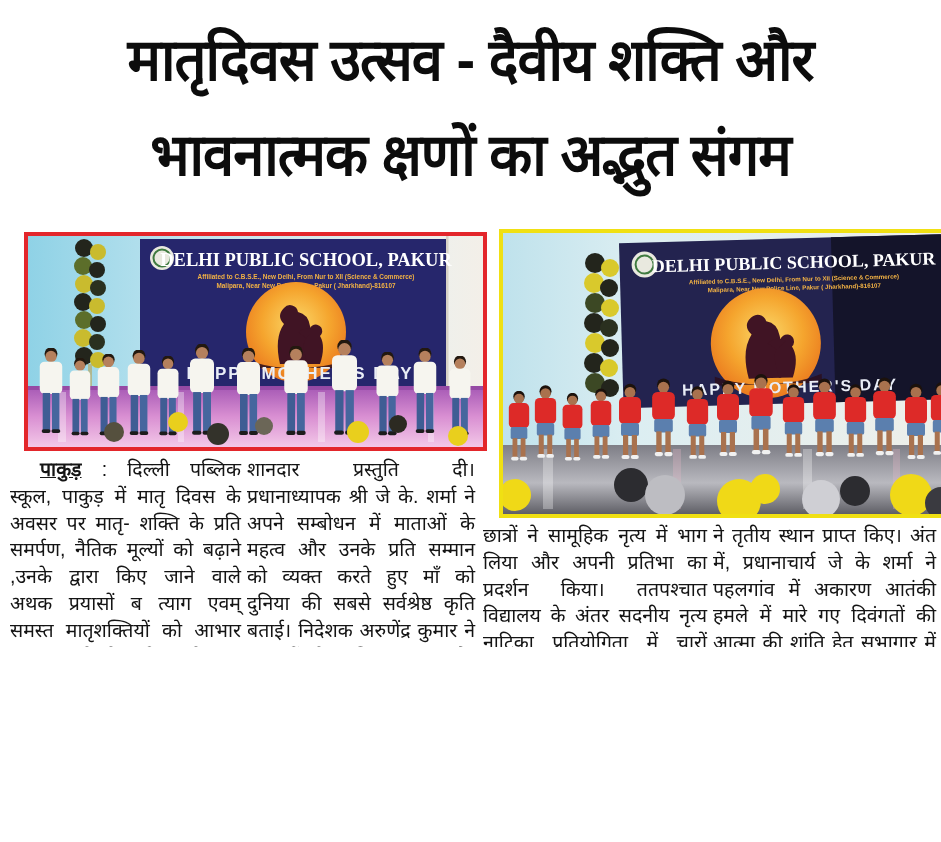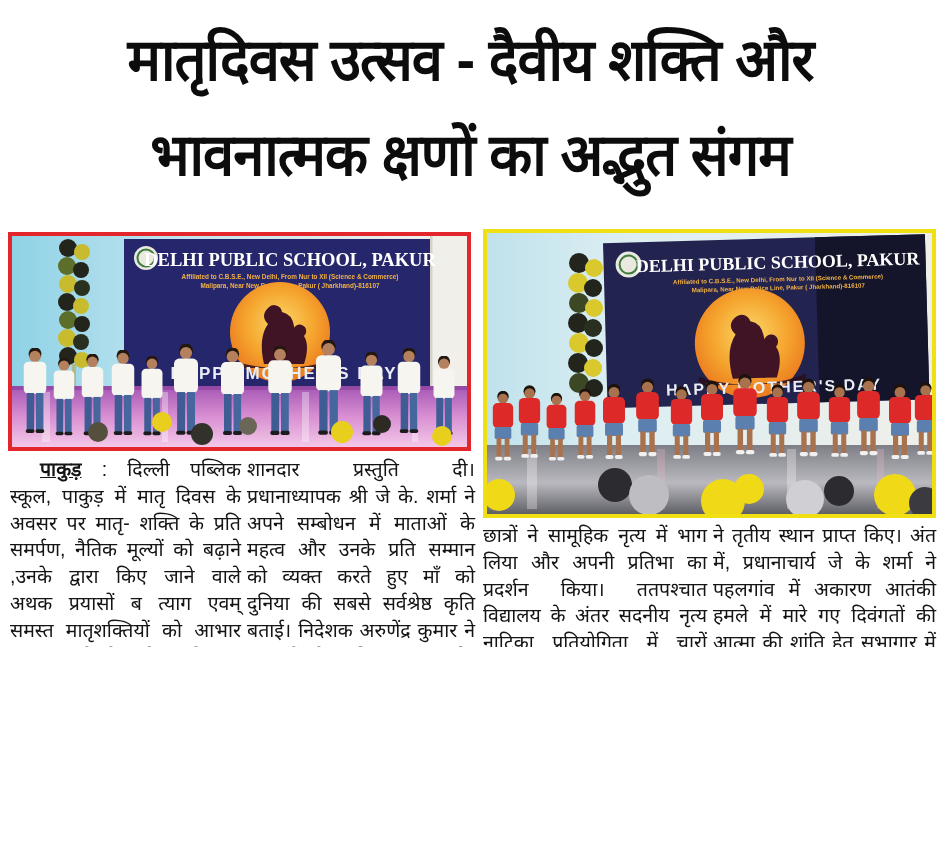--- a/index.html
+++ b/index.html
@@ -5,21 +5,21 @@
   html,body{margin:0;padding:0;background:#ffffff;}
   #page{position:relative;width:941px;height:647px;background:#ffffff;overflow:hidden;
         font-family:"Liberation Sans", sans-serif;}
 
   
   .headline{position:absolute;left:0;top:16px;width:941px;text-align:center;
             font-weight:800;color:#0c0c0c;font-size:56px;line-height:91px;
             letter-spacing:-1px;transform:scaleY(1.04);}
 
   
-  .photo{position:absolute;box-sizing:border-box;}
+  .photo{position:absolute;box-sizing:border-box;margin-left:16px;}
   .photo svg{display:block;width:100%;height:100%;}
   #photo-left{left:8px;top:232px;width:463px;height:219px;border:4px solid #e3262b;}
   #photo-right{left:483px;top:229px;width:453px;height:289px;border:4px solid #f0e013;}
 
   
   .col{position:absolute;font-size:19.5px;line-height:26.8px;text-align:justify;
        color:#141414;word-spacing:1px;}
   .col p{margin:0;}
   .col p.indent{text-indent:30px;}
   .lead{font-weight:700;text-decoration:underline;}

